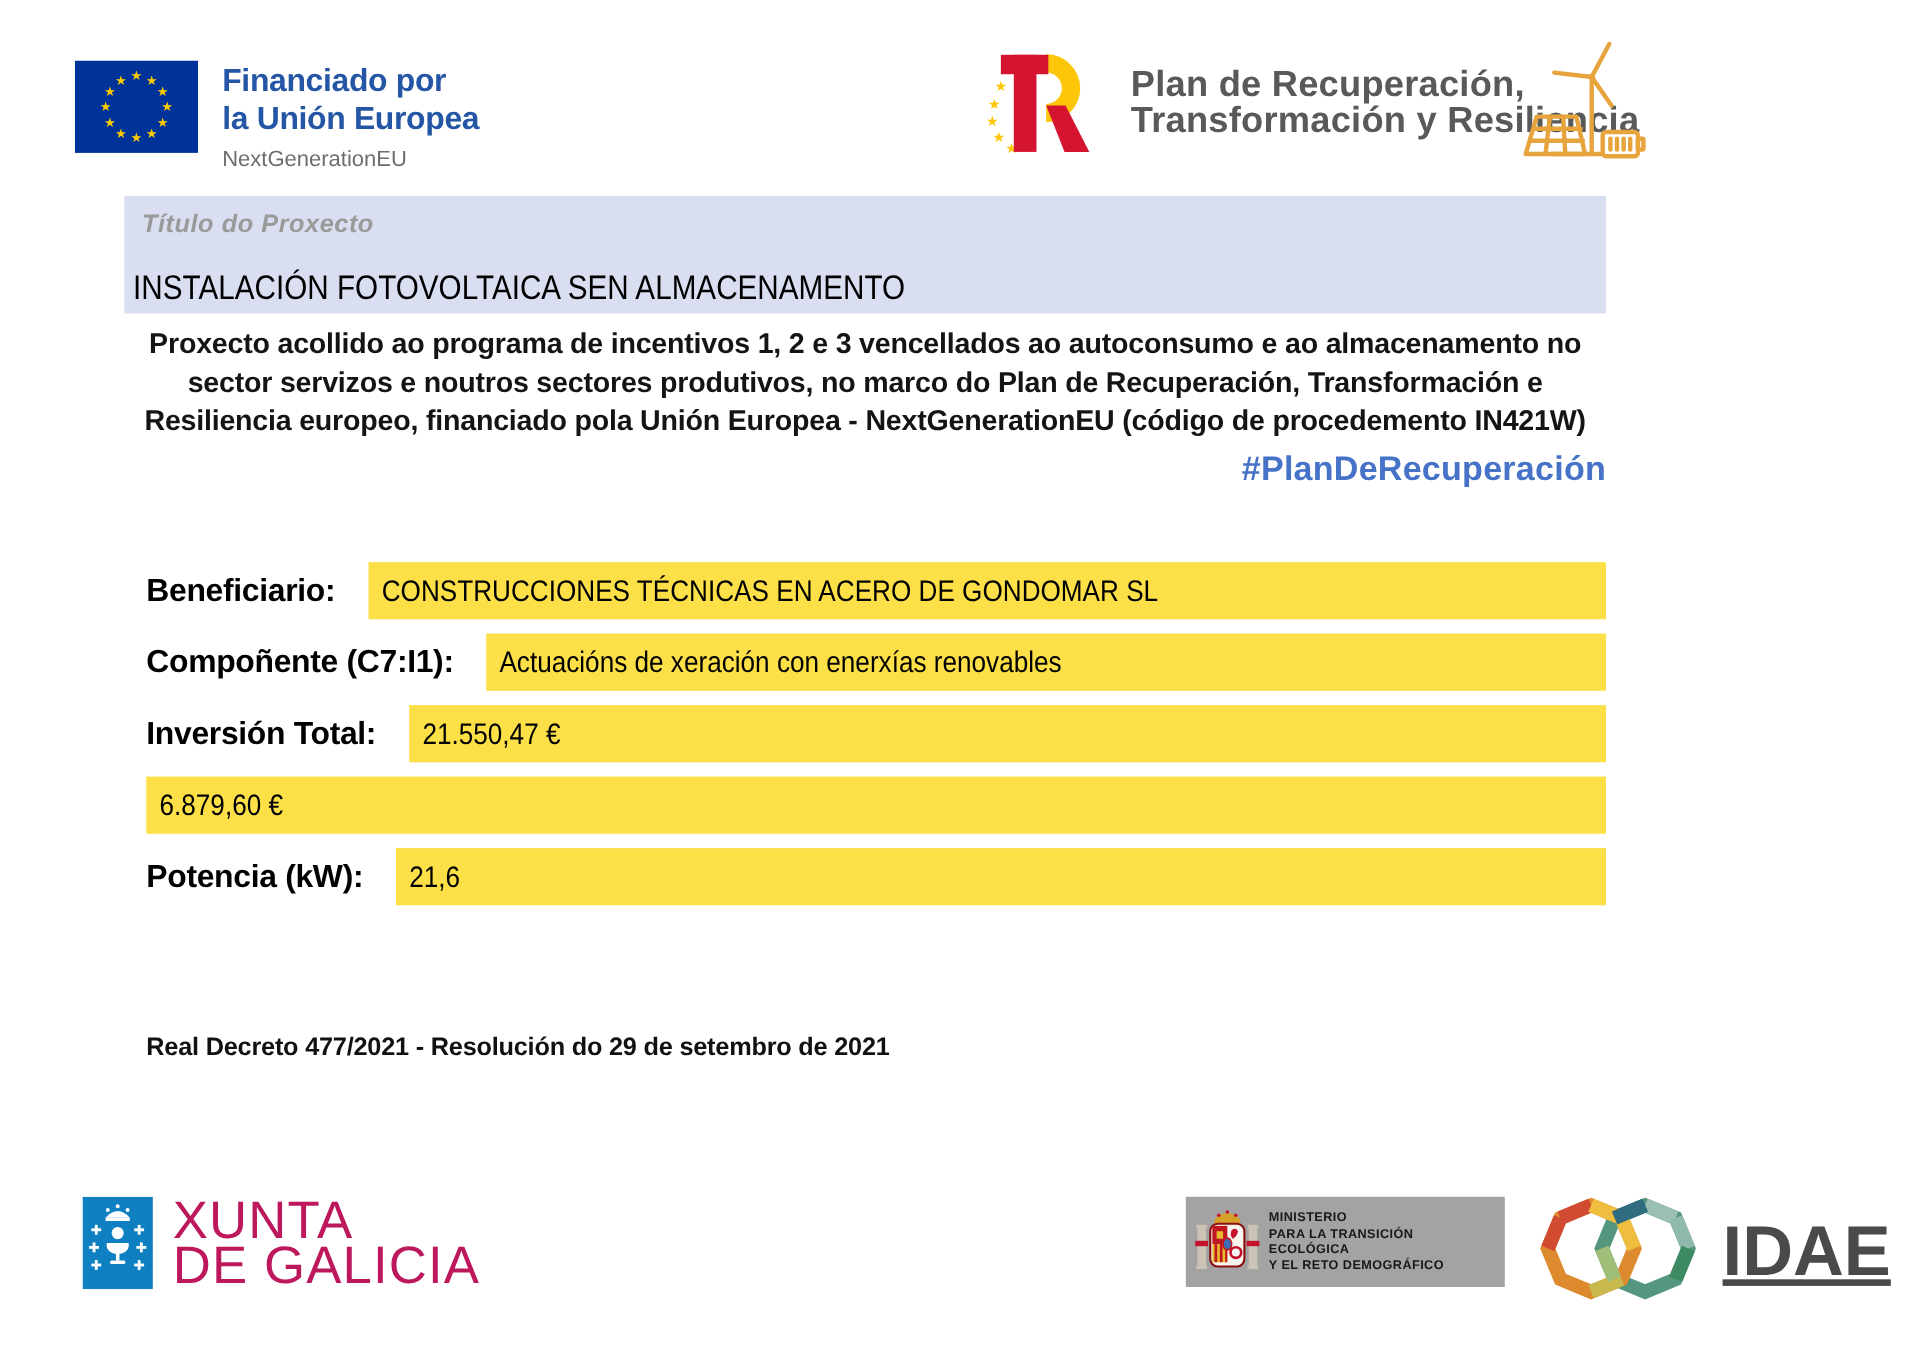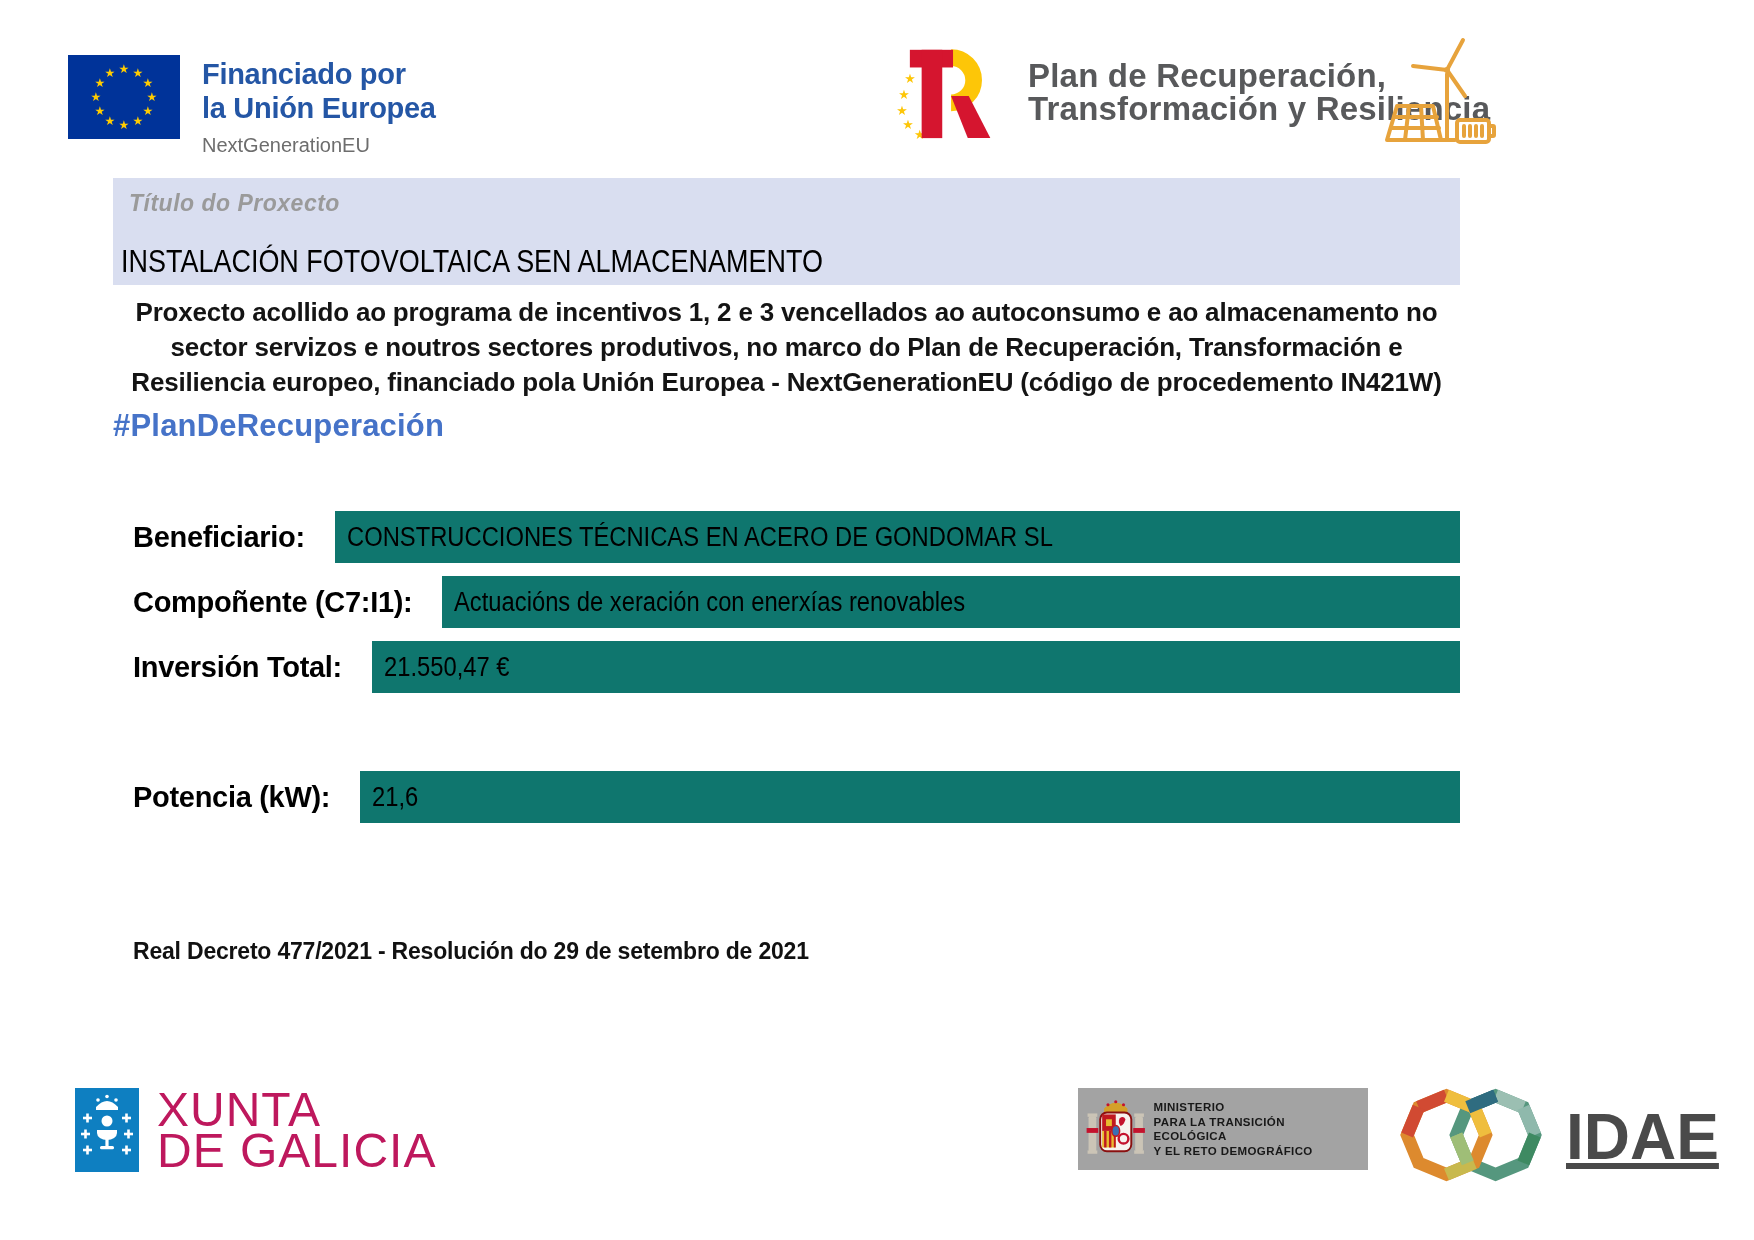--- a/index.html
+++ b/index.html
@@ -19,29 +19,29 @@
 
   
   .title-box { position:absolute; left:113px; top:178px; width:1347px; height:107px; background:#D9DEF0; padding:12px 16px 8px; }
   .title-label { font-size:23px; font-style:italic; font-weight:700; color:#9a9a9a; letter-spacing:0.5px; }
   .title-main { position:absolute; left:8px; bottom:5px; font-size:31px; color:#000; white-space:nowrap;
                 transform:scaleX(0.87); transform-origin:left bottom; }
 
   
   .description { position:absolute; left:113px; top:295px; width:1347px; text-align:center;
                  font-size:26px; font-weight:700; color:#141414; line-height:35px; letter-spacing:-0.2px; }
-  .hashtag { position:absolute; left:113px; top:408px; width:1347px; text-align:left;
+  .hashtag { position:absolute; left:113px; top:408px; width:1347px; text-align:right;
              font-size:31px; font-weight:700; color:#4673C8; letter-spacing:0.2px; }
 
   
   .fields { position:absolute; left:133px; top:511px; width:1327px; display:flex; flex-direction:column; gap:13px; }
   .field-row { display:flex; height:52px; }
   .field-label { display:flex; align-items:center; padding-right:30px; font-size:29px; font-weight:700;
                  color:#000; white-space:nowrap; letter-spacing:-0.3px; }
-  .field-value { flex:1; background:#0f766e; display:flex; align-items:center; padding-left:12px;
+  .field-value { flex:1; background:#fde047; display:flex; align-items:center; padding-left:12px;
                  font-size:27px; color:#000; overflow:hidden; }
   .narrow { display:inline-block; transform:scaleX(0.88); transform-origin:left center; white-space:nowrap; }
 
   .footnote { position:absolute; left:133px; top:938px; font-size:23px; font-weight:700; color:#111; letter-spacing:-0.2px; }
 
   
   .xunta-block { position:absolute; left:75px; top:1088px; display:flex; align-items:center; gap:18px; }
   .xunta-text { font-size:48px; font-weight:400; color:#be185d; line-height:41px; letter-spacing:1px; }
 
   .ministerio { position:absolute; left:1078px; top:1088px; width:290px; height:82px; background:#a3a3a3;
@@ -152,20 +152,23 @@
         <span class="narrow">Actuacións de xeración con enerxías renovables</span>
       </div>
     </div>
     <div class="field-row">
       <div class="field-label">Inversión Total:</div>
       <div class="field-value">
         <span class="narrow">21.550,47 €</span>
       </div>
     </div>
     <div class="field-row">
+      <div class="field-value">
+        <span class="narrow">6.879,60 €</span>
+      </div>
     </div>
     <div class="field-row">
       <div class="field-label">Potencia (kW):</div>
       <div class="field-value">
         <span class="narrow">21,6</span>
       </div>
     </div>
   </div>
 
   <div class="footnote">Real Decreto 477/2021 -  Resolución do 29 de setembro de 2021</div>

